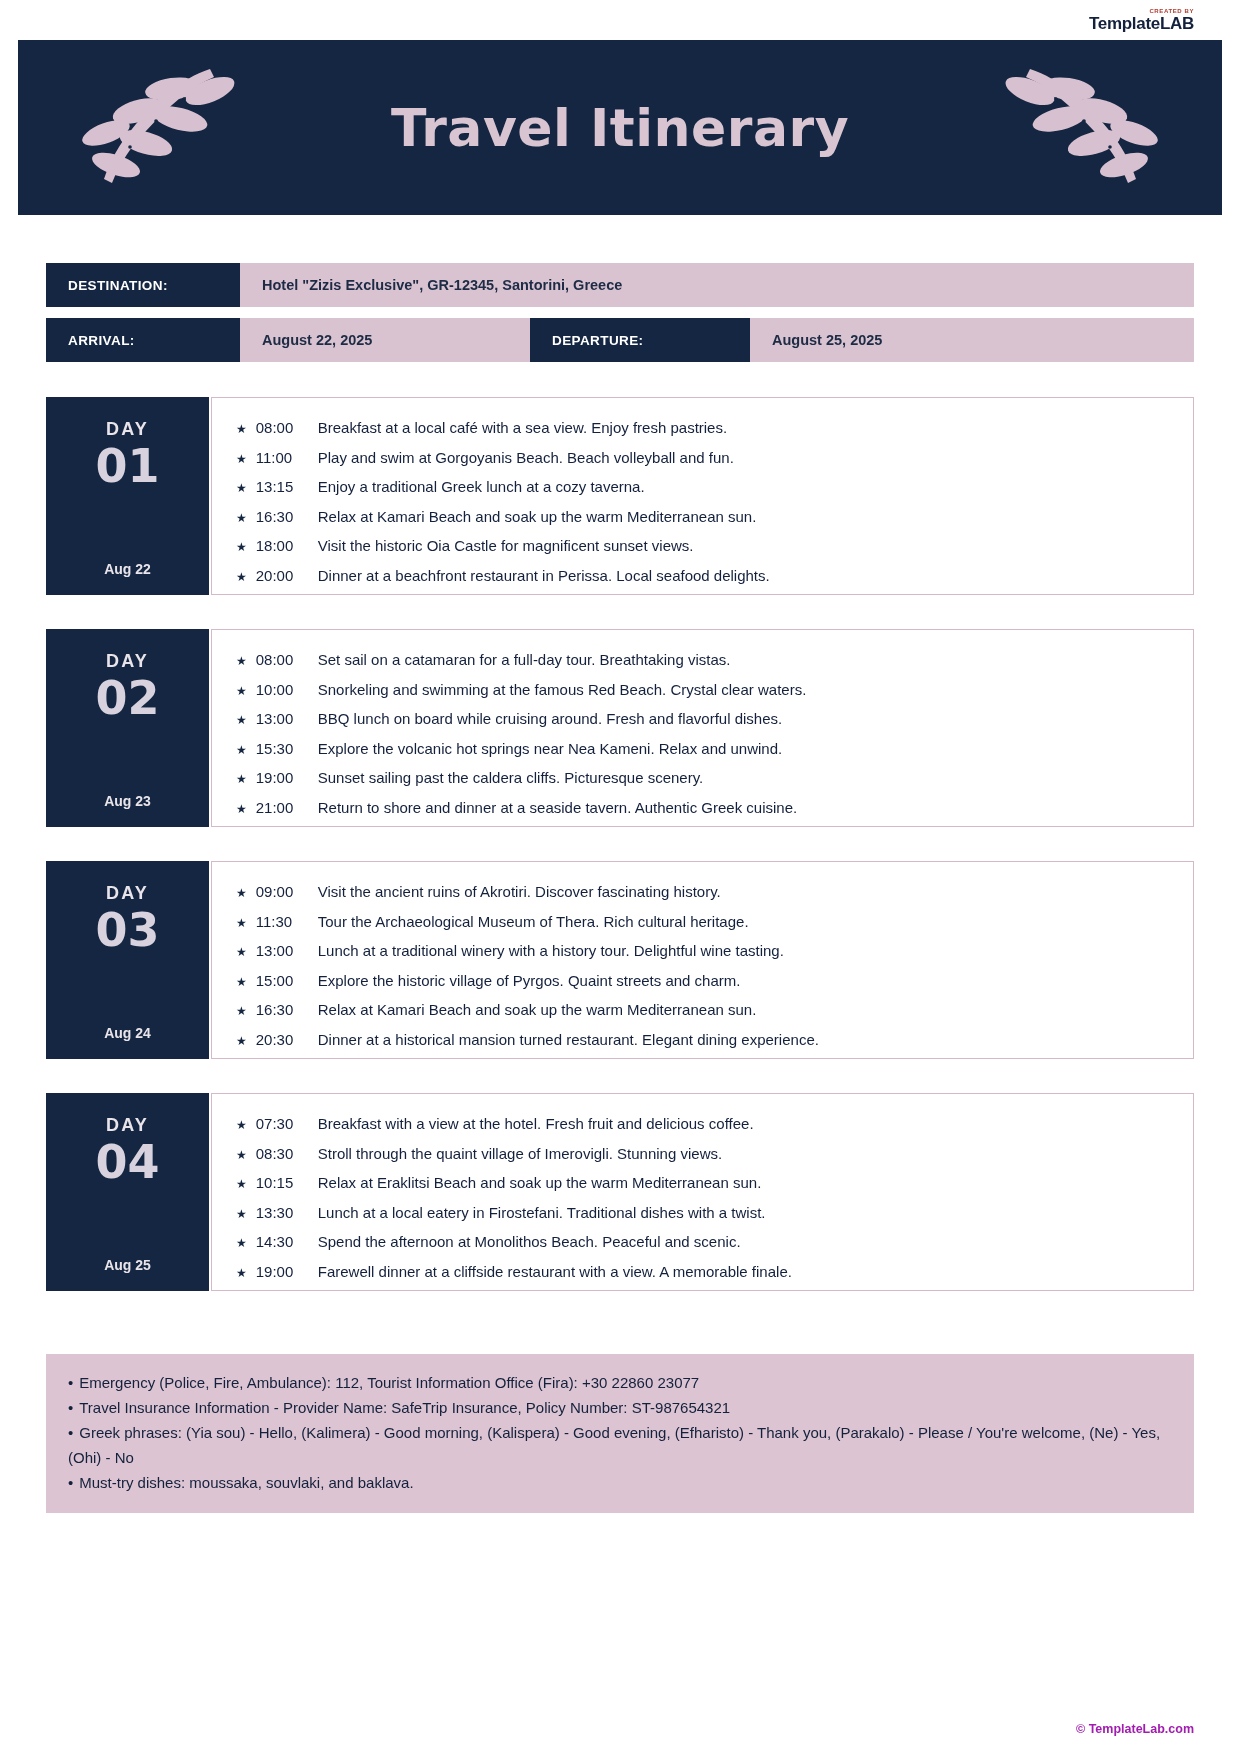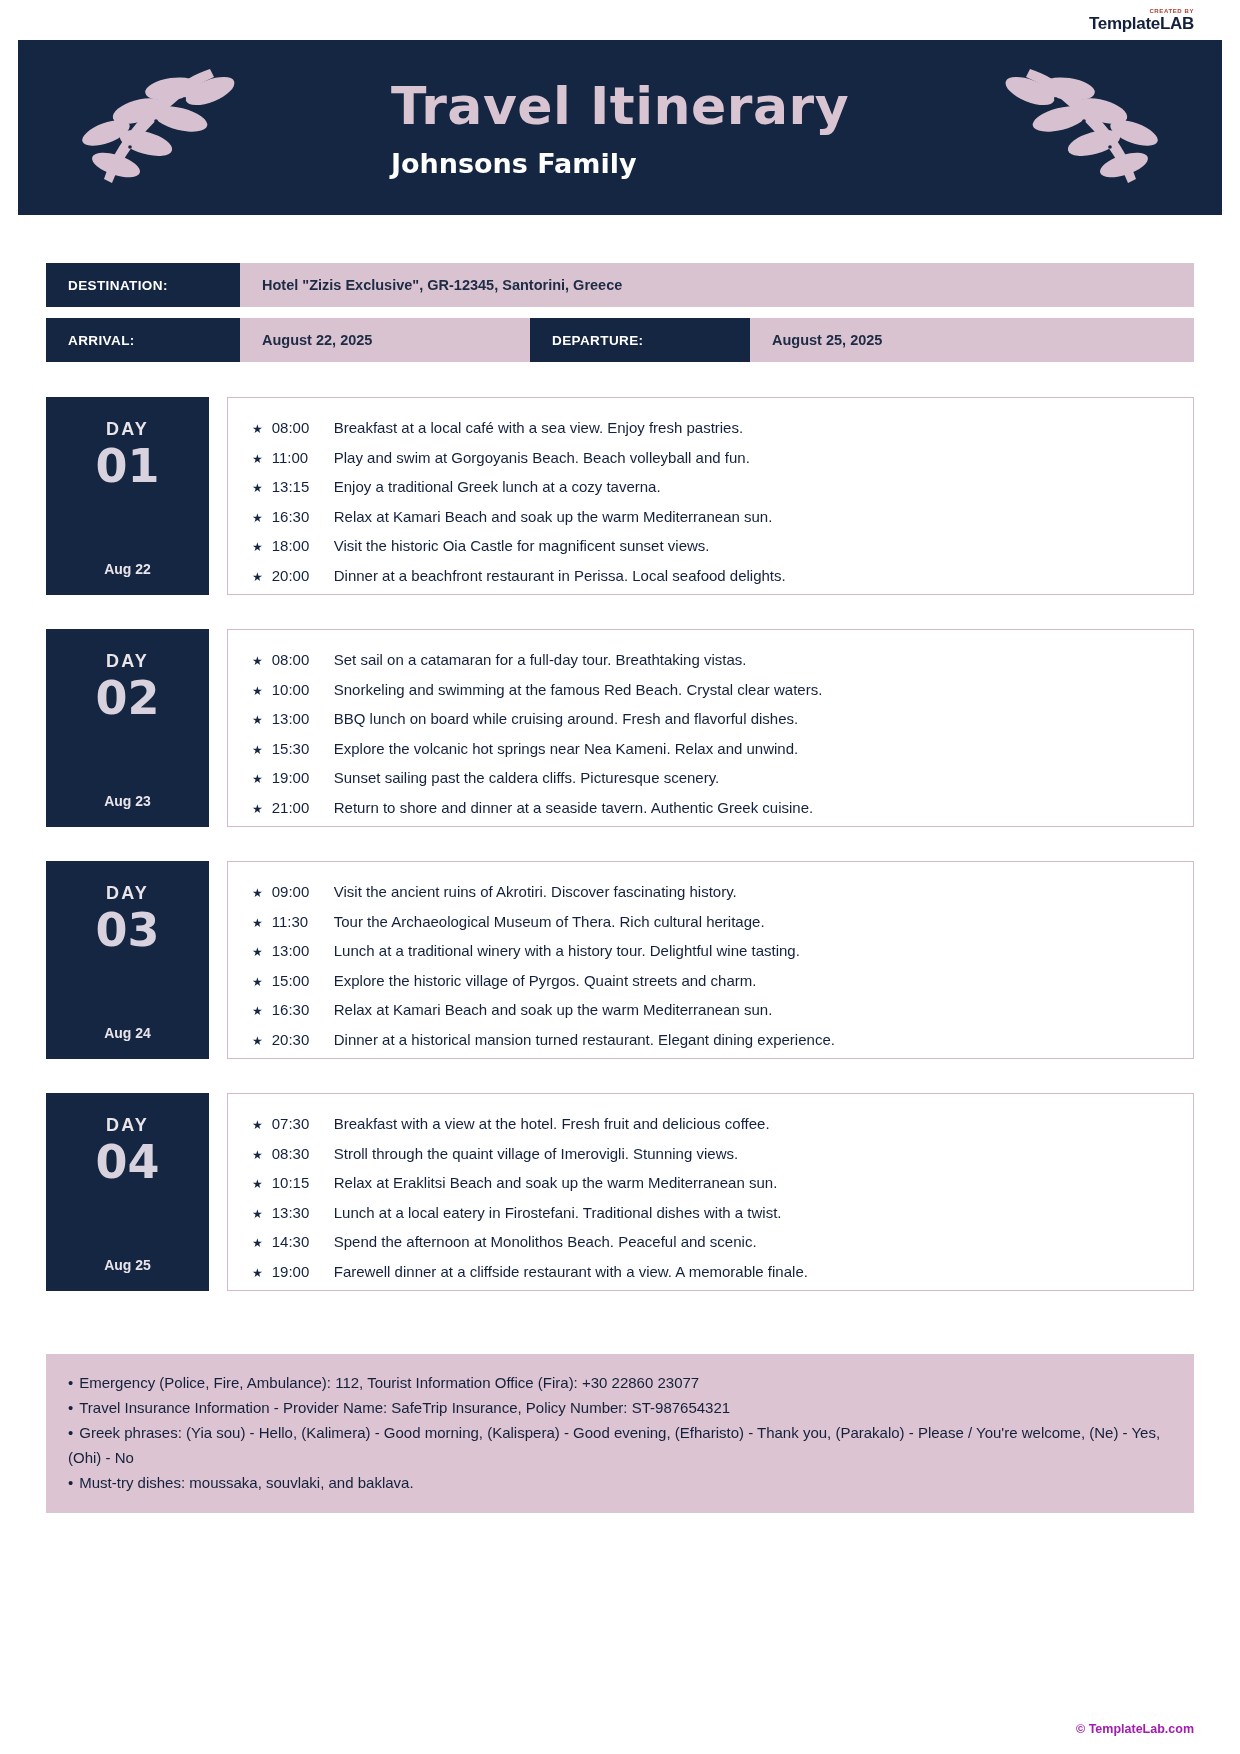--- a/index.html
+++ b/index.html
@@ -58,21 +58,21 @@
   }
   .val {
     background: #d9c3d1; color: #1d2b45; font-size: 14.5px; font-weight: bold;
     display: flex; align-items: center; padding-left: 22px; flex: 1;
   }
   .lbl.w1 { width: 194px; text-align: center; }
   .val.w1 { width: 290px; flex: none; }
   .lbl.w2 { width: 220px; }
 
   
-  .day { position: absolute; left: 46px; right: 46px; display: flex; gap: 18px; border-radius: 19px; }
+  .day { position: absolute; left: 46px; right: 46px; display: flex; gap: 2px; border-radius: 19px; }
   .day-badge {
     width: 163px; background: #152642; color: #ffffff;
     display: flex; flex-direction: column; align-items: center;
     padding: 22px 0 18px 0; flex: none;
   }
   .day-word { font-size: 18px; font-weight: bold; letter-spacing: 2.2px; color: #e9e4ea; }
   .day-num {
     font-size: 46px; font-weight: bold; color: #d8d2de; margin-top: 2px;
     font-family: "DejaVu Sans", sans-serif; line-height: 1.05;
   }
@@ -126,21 +126,20 @@
           <ellipse cx="46" cy="82" rx="25" ry="10" transform="rotate(-20 46 82)"></ellipse>
           <ellipse cx="56" cy="114" rx="25" ry="10" transform="rotate(18 56 114)"></ellipse>
           <circle cx="96" cy="70" r="1.8" fill="#152642"></circle>
           <circle cx="70" cy="96" r="1.8" fill="#152642"></circle>
           <circle cx="124" cy="48" r="1.8" fill="#152642"></circle>
         </g>
       </svg>
     </span>
     <div class="banner-title-wrap">
       <h1>Travel Itinerary</h1>
-      <h2>Johnsons Family</h2>
     </div>
     <span class="leaf right">
       <svg width="180" height="150" viewBox="0 0 180 150">
         <g fill="#d7c0cf" transform="translate(180,0) scale(-1,1)">
           <path d="M150 18 C120 28 95 50 72 78 C60 92 50 110 44 128 L52 132 C60 112 72 94 86 80 C108 56 130 36 154 26 Z"></path>
           <ellipse cx="150" cy="40" rx="26" ry="11" transform="rotate(-22 150 40)"></ellipse>
           <ellipse cx="112" cy="38" rx="27" ry="11" transform="rotate(-8 112 38)"></ellipse>
           <ellipse cx="120" cy="68" rx="28" ry="11" transform="rotate(14 120 68)"></ellipse>
           <ellipse cx="78" cy="60" rx="26" ry="11" transform="rotate(-16 78 60)"></ellipse>
           <ellipse cx="86" cy="92" rx="27" ry="11" transform="rotate(16 86 92)"></ellipse>

